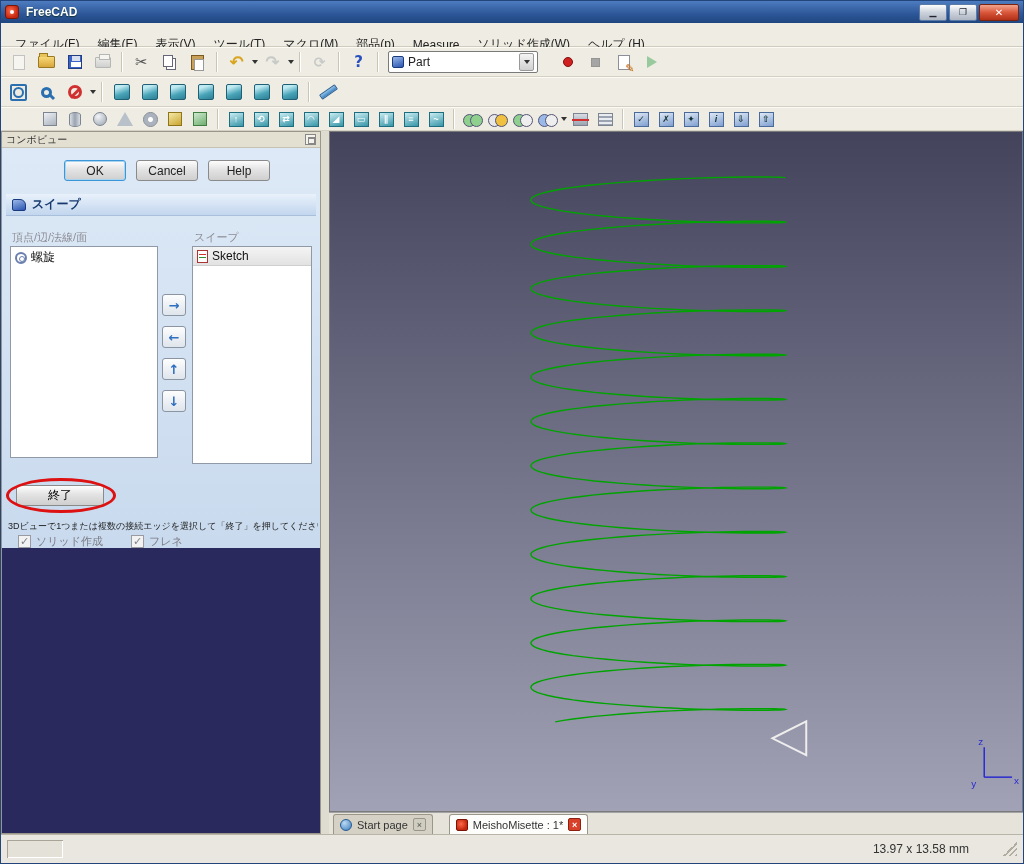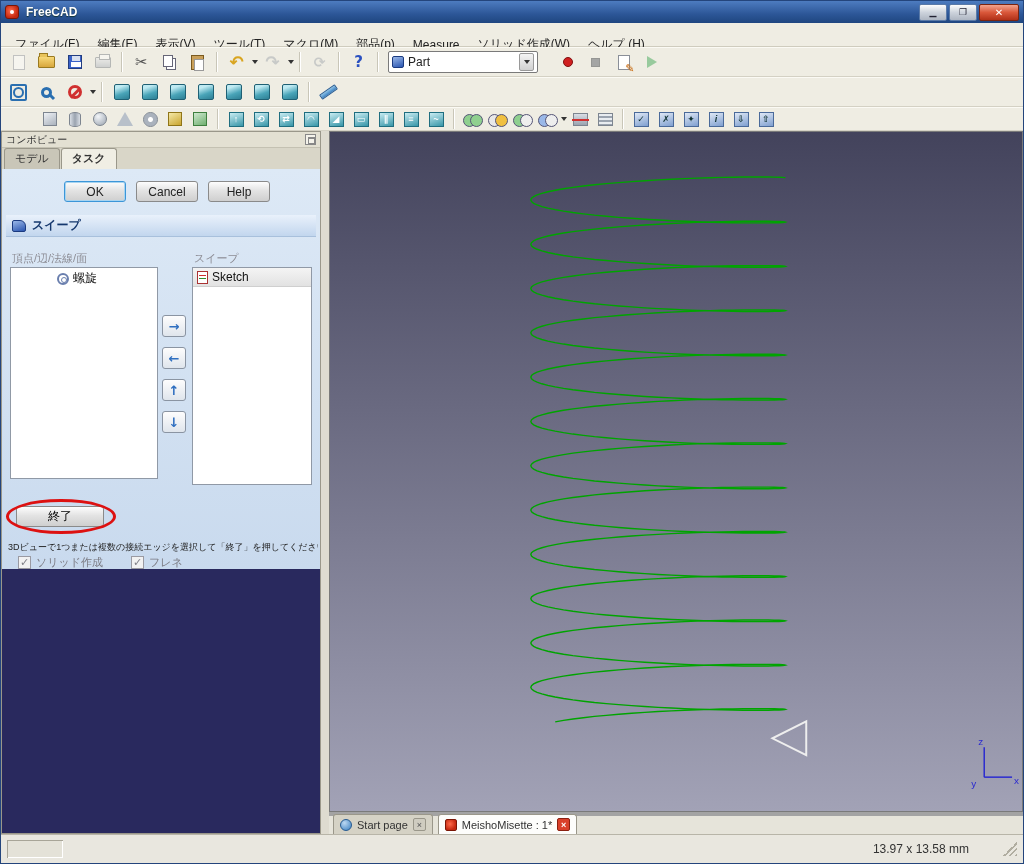--- a/index.html
+++ b/index.html
@@ -168,22 +168,22 @@
   .cb.checked::after{content:"✓"; font-size:11px; color:#808088; font-weight:bold;}
 
   
   .splitter { width:8px; flex:0 0 8px; background:#dedbd0; }
 
   
   .viewport-col { flex:1; display:flex; flex-direction:column; min-width:0; }
   .view3d { flex:1; position:relative; border:1px solid #7a7a7a; overflow:hidden; }
   .view3d svg { position:absolute; inset:0; width:100%; height:100%; }
 
-  .doc-tabbar { height:22px; flex:0 0 22px; background:#e6e4da; display:flex; align-items:flex-end; padding:0 4px; gap:5px;
-    border-top:4px solid #a3a3a3; }
+  .doc-tabbar { height:22px; flex:0 0 22px; background:#e6e4da; display:flex; align-items:flex-end; padding:0 4px; gap:16px;
+    border-top:1px solid #a3a3a3; }
   .doc-tab { height:20px; display:flex; align-items:center; gap:5px; padding:0 6px; font-size:11px;
     border:1px solid #9a978a; border-bottom:none; border-radius:3px 3px 0 0; background:#d5d2c5; color:#333; }
   .doc-tab.active { background:#fdfdfb; }
   .globe-ic { width:12px; height:12px; border-radius:50%; background:radial-gradient(circle at 35% 30%,#bcd8f2,#3a7fc0); border:1px solid #255a92; }
   .fc-ic { width:12px; height:12px; border-radius:2px; background:radial-gradient(circle at 40% 40%,#ff6a4a,#c42810 70%); border:1px solid #7a1505; }
   .tab-close { width:13px; height:13px; border:1px solid #9a978a; border-radius:2px; background:#cfccc0;
     display:flex; align-items:center; justify-content:center; font-size:9px; color:#555; }
   .tab-close.red { background:#d9402a; border-color:#8a2010; color:#fff; font-weight:bold; }
   .tab-close::after{content:"×";}
 
@@ -410,43 +410,39 @@
       </span>
   </div>
 
   <div class="main">
 
     <div class="sidebar">
       <div class="panel-title">
         <span>コンボビュー</span>
         <span class="float-btn"></span>
       </div>
-      <div class="tab-row">
-        <span class="s-tab">モデル</span>
-        <span class="s-tab active">タスク</span>
-      </div>
 
       <div class="task-wrap">
         <div class="task-panel">
 
           <div class="btn-row">
             <button class="pushbtn default">OK</button>
             <button class="pushbtn">Cancel</button>
             <button class="pushbtn">Help</button>
           </div>
 
           <div class="section-band">
             <span class="sweep-ic"></span>
             <span>スイープ</span>
           </div>
 
           <span class="list-label" style="left:10px; top:82px;">頂点/辺/法線/面</span>
           <span class="list-label" style="left:192px; top:82px;">スイープ</span>
 
-          <div class="listbox" style="left:8px; top:98px; width:148px; height:212px;padding-left:42px;">
+          <div class="listbox" style="left:8px; top:98px; width:148px; height:212px;">
             <div class="list-item">
               <span class="helix-ic"></span>
               <span>螺旋</span>
             </div>
           </div>
 
           <button class="mv-btn g a-right" style="top:146px;"></button>
           <button class="mv-btn g a-left" style="top:178px;"></button>
           <button class="mv-btn g a-up" style="top:210px;"></button>
           <button class="mv-btn g a-down" style="top:242px;"></button>

